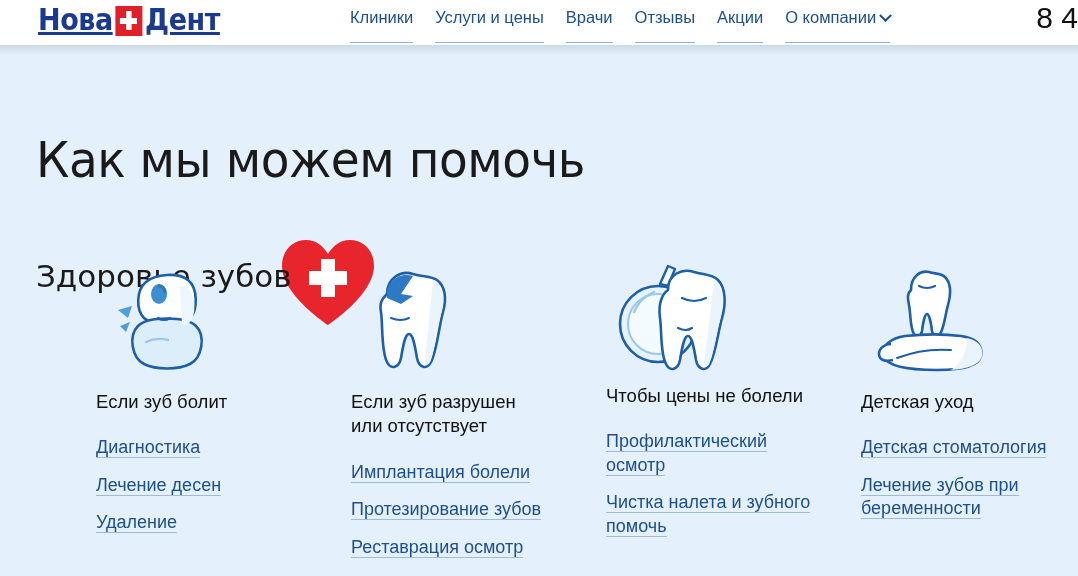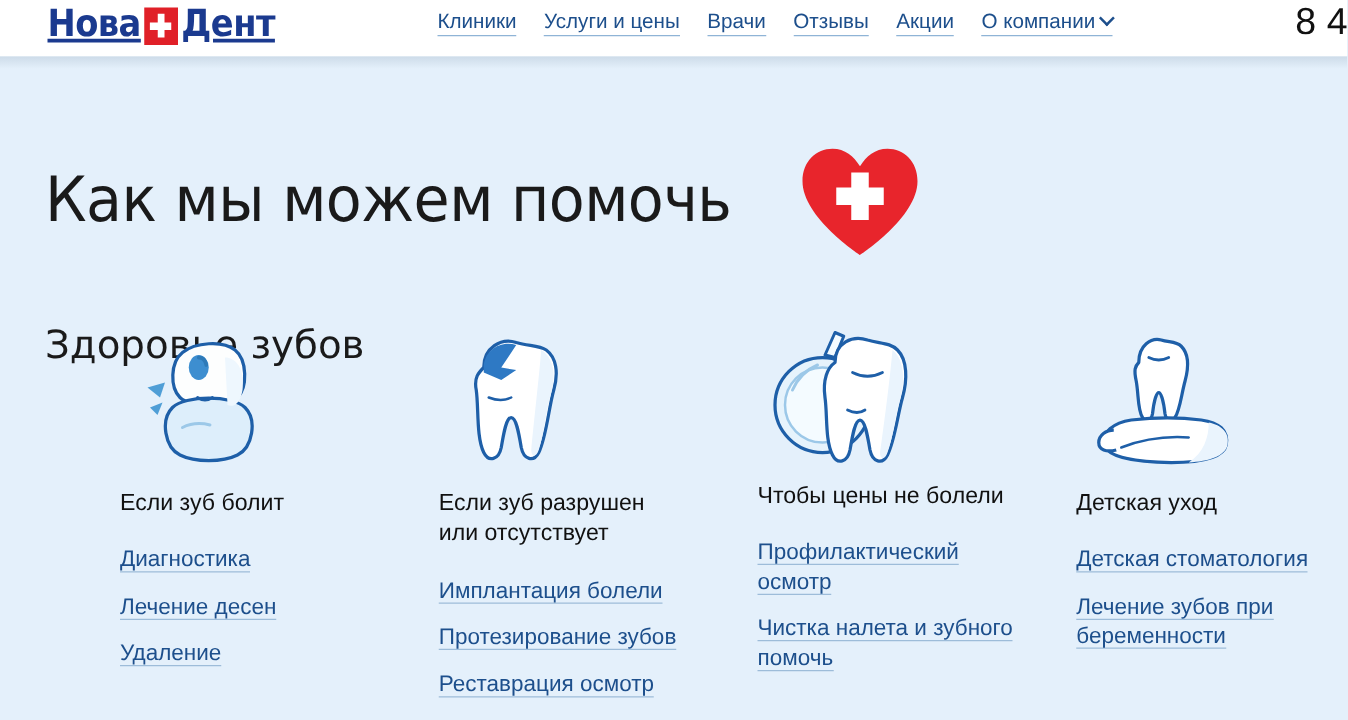--- a/index.html
+++ b/index.html
@@ -43,38 +43,38 @@
   .logo-cross::after { left: 0; top: 6.5px; width: 19px; height: 6px; }
 
   .nav {
     position: absolute; left: 350px; top: 8px;
     display: flex; align-items: center; gap: 22px;
     font-size: 16.5px;
   }
   .nav a {
     color: #1d4f8c; text-decoration: none;
     border-bottom: 1px solid #8fb4d6;
-    padding-bottom: 1px; white-space: nowrap;
+    padding-bottom: 15px; white-space: nowrap;
     display: inline-flex; align-items: baseline; gap: 5px;
   }
   .chev {
     display: inline-block; width: 9px; height: 9px;
     border-right: 2px solid #1d4f8c; border-bottom: 2px solid #1d4f8c;
     transform: rotate(45deg) translate(-2px,-2px);
   }
   .phone {
     position: absolute; right: 0; top: 1px;
     font-size: 30px; color: #111; white-space: nowrap;
     font-family: "Liberation Sans", sans-serif;
   }
 
   
   .hero {
     position: absolute; left: 36px; top: 100px;
-    display: flex; align-items: center; gap: 18px;
+    display: flex; align-items: center; gap: 18px; flex-direction: column;
   }
   .hero-title {
     font-size: 50px; color: #1a1a1a; line-height: 1.05;
     font-family: "DejaVu Sans", sans-serif;
     font-weight: 400; letter-spacing: -0.5px;
     transform: scaleX(0.94); transform-origin: left center;
     white-space: nowrap;
   }
   .heart { position: relative; width: 100px; height: 86px; flex: none; }
 

